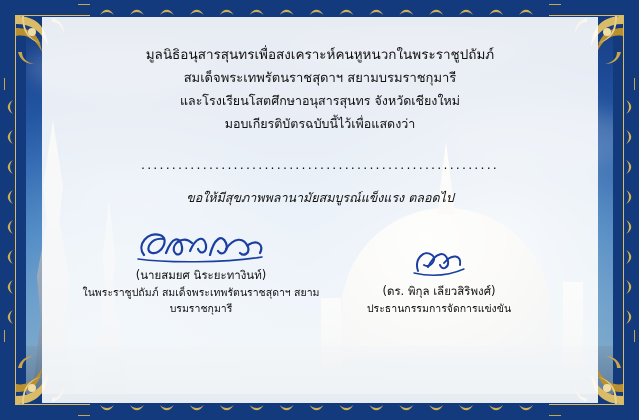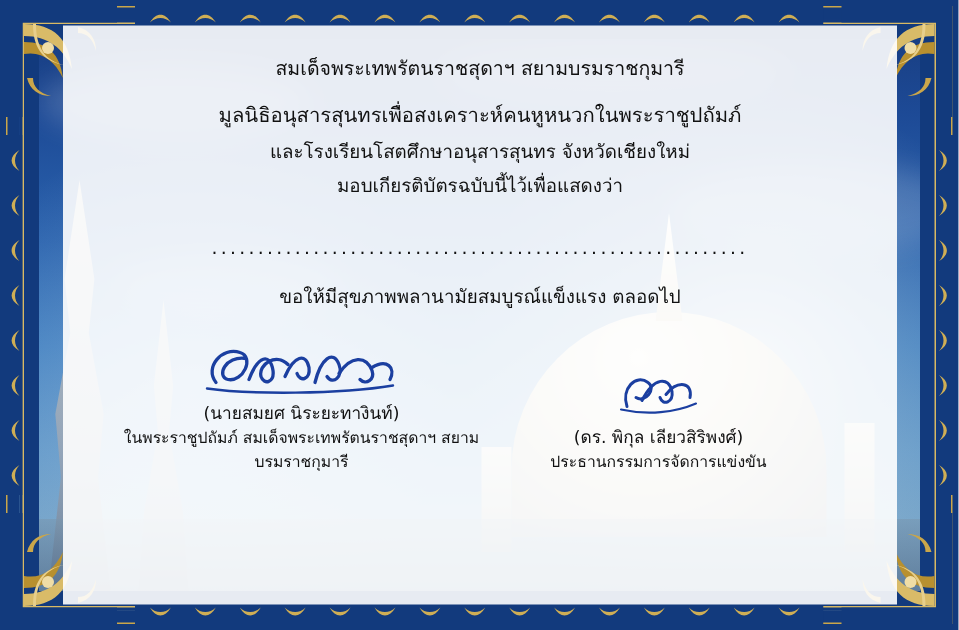--- a/index.html
+++ b/index.html
@@ -153,21 +153,21 @@
   .line-head3 { font-size: 12.5px; }
   .line-head4 { font-size: 12.5px; }
   .dotline {
     margin-top: 18px;
     color: #111;
     font-size: 12.5px;
     letter-spacing: 2.2px;
   }
   .line-join   { margin-top: 12px; font-size: 12.5px; }
   .line-event  { margin-top: 8px;  font-size: 13px; }
-  .line-wish   { margin-top: 10px; font-size: 12.5px; }
+  .line-wish   { margin-top: 10px; font-size: 12.5px; font-style: italic; }
   .line-date   { margin-top: 10px; font-size: 12.5px; }
 
   
   .sig-row {
     margin-top: 16px;
     width: 100%;
     display: flex;
     justify-content: space-between;
     align-items: flex-end;
     padding: 0 18px;
@@ -334,22 +334,22 @@
         <path d="M11,130 c-7,4 -7,10 0,14 c-4,-4 -4,-10 0,-14 Z"></path>
         <path d="M11,160 c-7,4 -7,10 0,14 c-4,-4 -4,-10 0,-14 Z"></path>
         <path d="M11,190 c-7,4 -7,10 0,14 c-4,-4 -4,-10 0,-14 Z"></path>
         <path d="M11,220 c-7,4 -7,10 0,14 c-4,-4 -4,-10 0,-14 Z"></path>
       </g>
     </svg>
   </div>
 
   <div class="panel">
 
+    <div class="body-text line-head1">มูลนิธิอนุสารสุนทรเพื่อสงเคราะห์คนหูหนวกในพระราชูปถัมภ์</div>
     <div class="body-text line-head2">สมเด็จพระเทพรัตนราชสุดาฯ สยามบรมราชกุมารี</div>
-    <div class="body-text line-head1">มูลนิธิอนุสารสุนทรเพื่อสงเคราะห์คนหูหนวกในพระราชูปถัมภ์</div>
     <div class="body-text line-head3">และโรงเรียนโสตศึกษาอนุสารสุนทร   จังหวัดเชียงใหม่</div>
     <div class="body-text line-head4">มอบเกียรติบัตรฉบับนี้ไว้เพื่อแสดงว่า</div>
 
     <div class="body-text dotline">..........................................................</div>
 
     <div class="body-text line-wish">ขอให้มีสุขภาพพลานามัยสมบูรณ์แข็งแรง    ตลอดไป</div>
 
     <div class="sig-row">
 
       <div class="sig-block">

